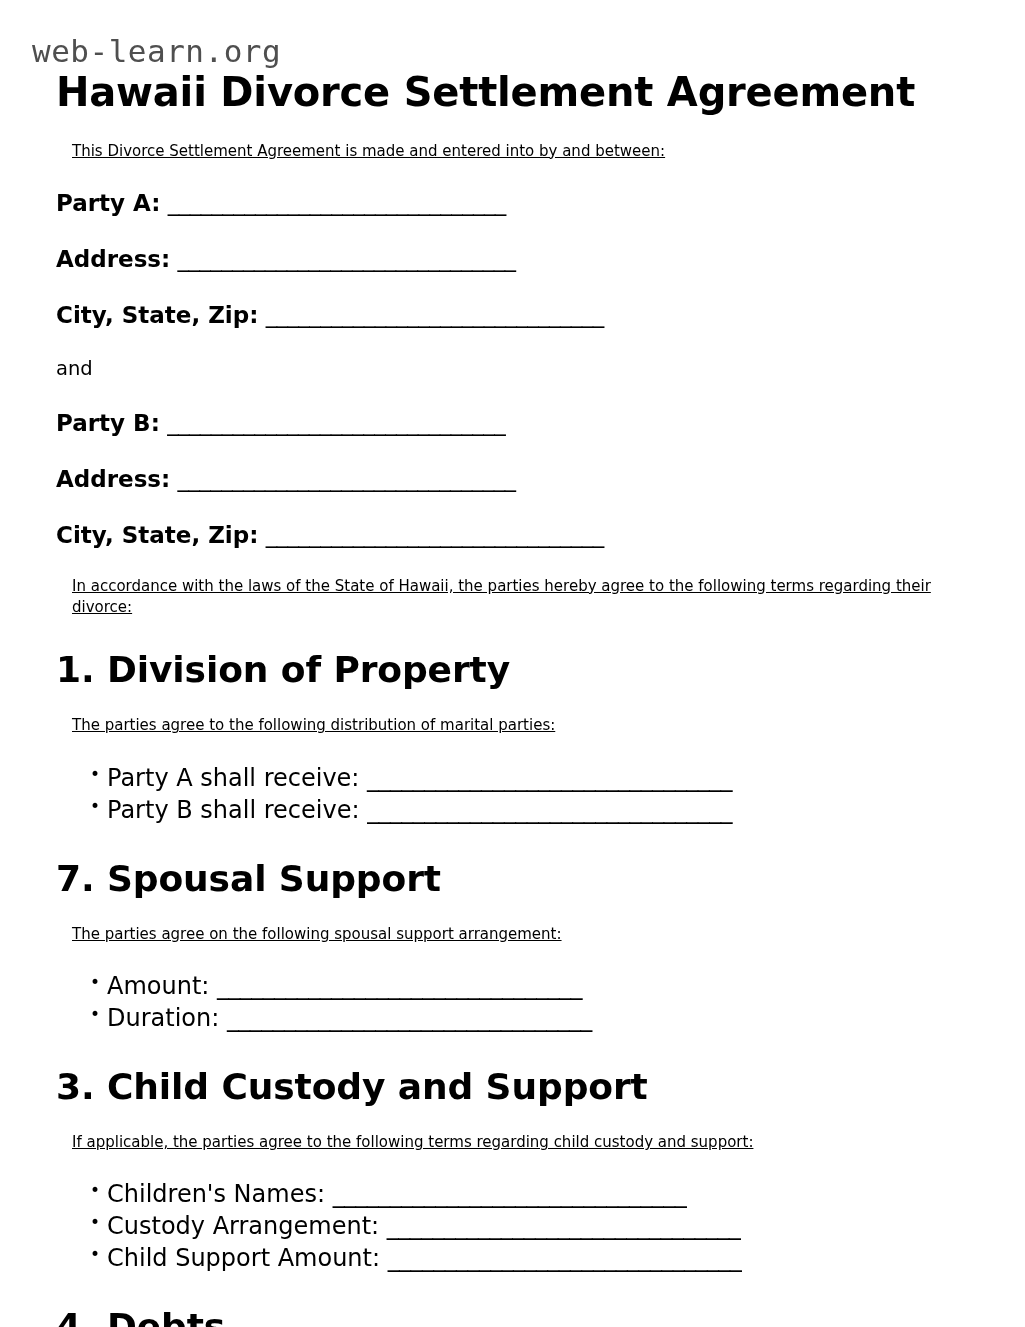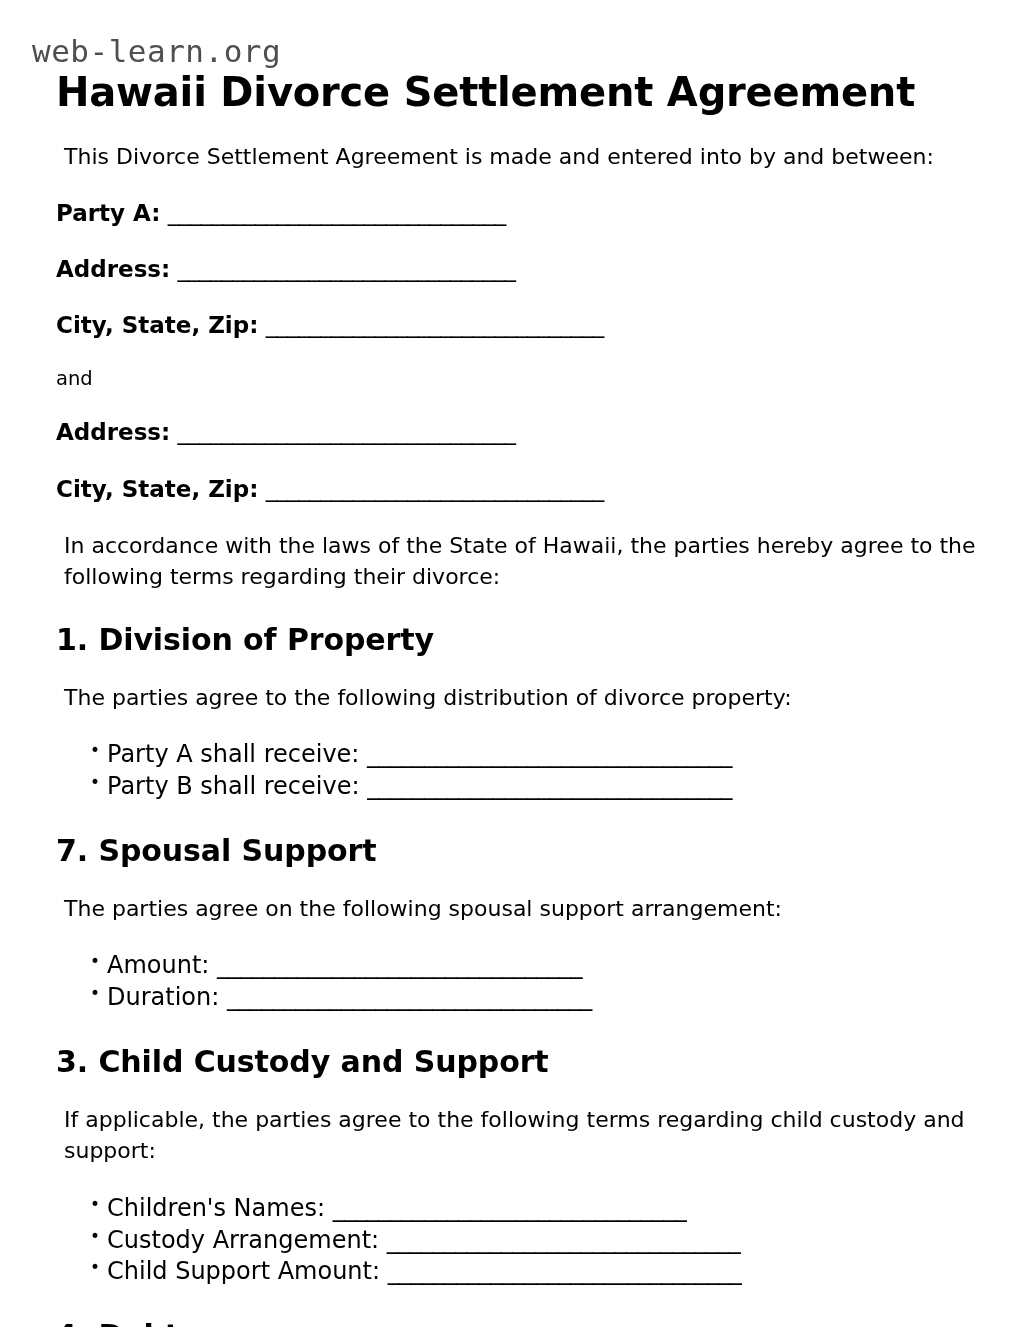--- a/index.html
+++ b/index.html
@@ -46,23 +46,24 @@
     font-family: "DejaVu Sans", "Liberation Sans", sans-serif;
     font-size: 40px;
     font-weight: bold;
     line-height: 1.12;
     margin: 0 0 26px 0;
     letter-spacing: -0.2px;
     white-space: nowrap;
   }
 
   p.para {
-    font-size: 22px;
+    font-size: 15px;
     line-height: 1.42;
-    margin: 0 0 26px 8px;
+    margin: 0 0 26px 16px;
+    text-decoration: underline;
   }
 
   p.field-line {
     font-size: 23px;
     line-height: 1.35;
     margin: 0 0 25px 0;
     white-space: nowrap;
   }
   p.field-line .lbl {
     font-weight: bold;
@@ -73,21 +74,21 @@
   }
 
   p.conn {
     font-size: 19.5px;
     line-height: 1.35;
     margin: 0 0 25px 0;
   }
 
   h2.section-title {
     font-family: "DejaVu Sans", "Liberation Sans", sans-serif;
-    font-size: 30px;
+    font-size: 36px;
     font-weight: bold;
     line-height: 1.2;
     margin: 30px 0 24px 0;
     letter-spacing: -0.1px;
   }
 
   ul.field-list {
     list-style: none;
     margin: 0 0 8px 0;
     padding: 0;
@@ -135,35 +136,39 @@
       <span class="fill">_______________________________</span>
     </p>
 
     <p class="field-line">
       <span class="lbl">City, State, Zip:</span>
       <span class="fill">_______________________________</span>
     </p>
 
     <p class="conn">and</p>
 
+    <p class="field-line">
+      <span class="lbl">Party B:</span>
+      <span class="fill">_______________________________</span>
+    </p>
 
     <p class="field-line">
       <span class="lbl">Address:</span>
       <span class="fill">_______________________________</span>
     </p>
 
     <p class="field-line">
       <span class="lbl">City, State, Zip:</span>
       <span class="fill">_______________________________</span>
     </p>
 
     <p class="para">In accordance with the laws of the State of Hawaii, the parties hereby agree to the following terms regarding their divorce:</p>
 
     <h2 class="section-title">1. Division of Property</h2>
-    <p class="para">The parties agree to the following distribution of divorce property:</p>
+    <p class="para">The parties agree to the following distribution of marital parties:</p>
     <ul class="field-list">
       <li>
         <span>Party A shall receive:</span>
         <span class="fill">________________________________</span>
       </li>
       <li>
         <span>Party B shall receive:</span>
         <span class="fill">________________________________</span>
       </li>
     </ul>

